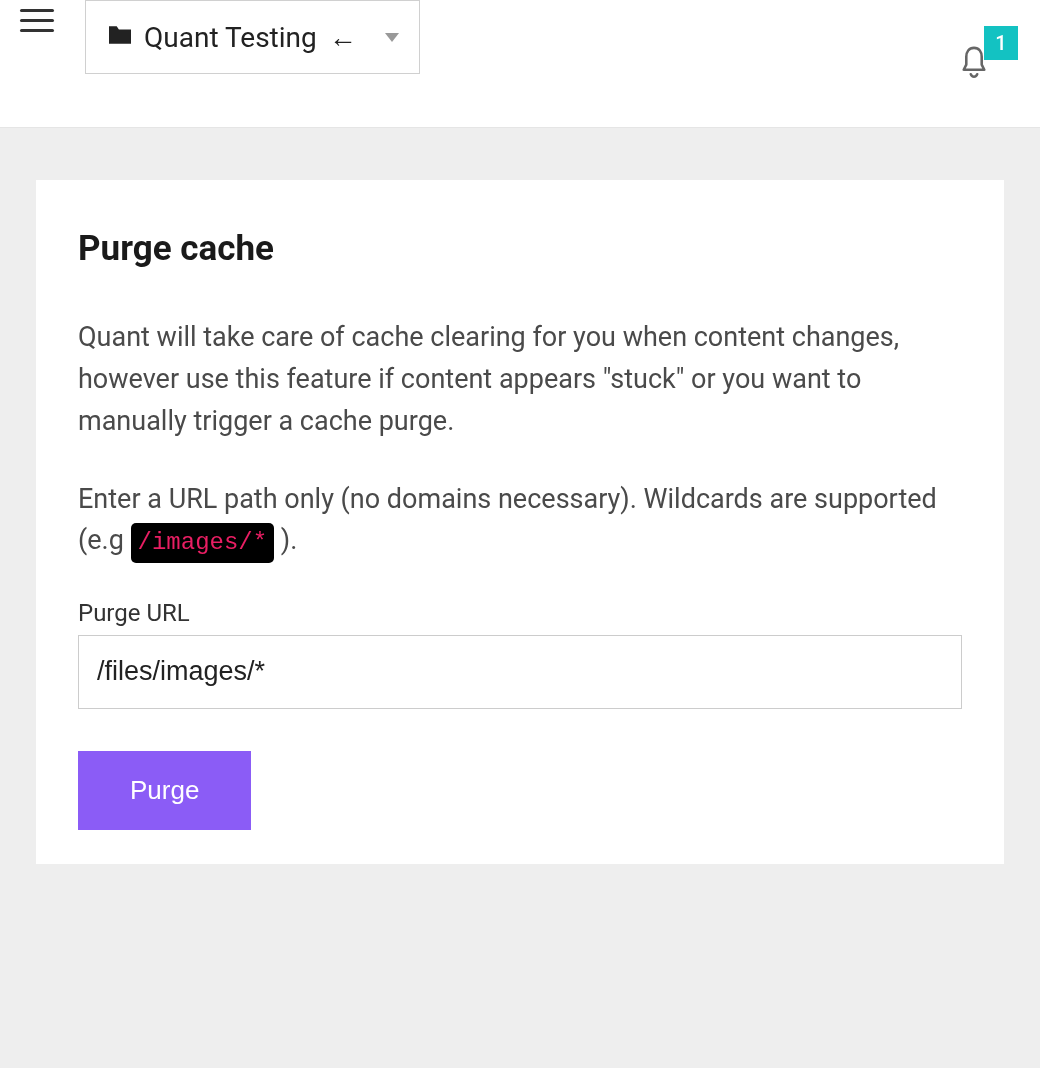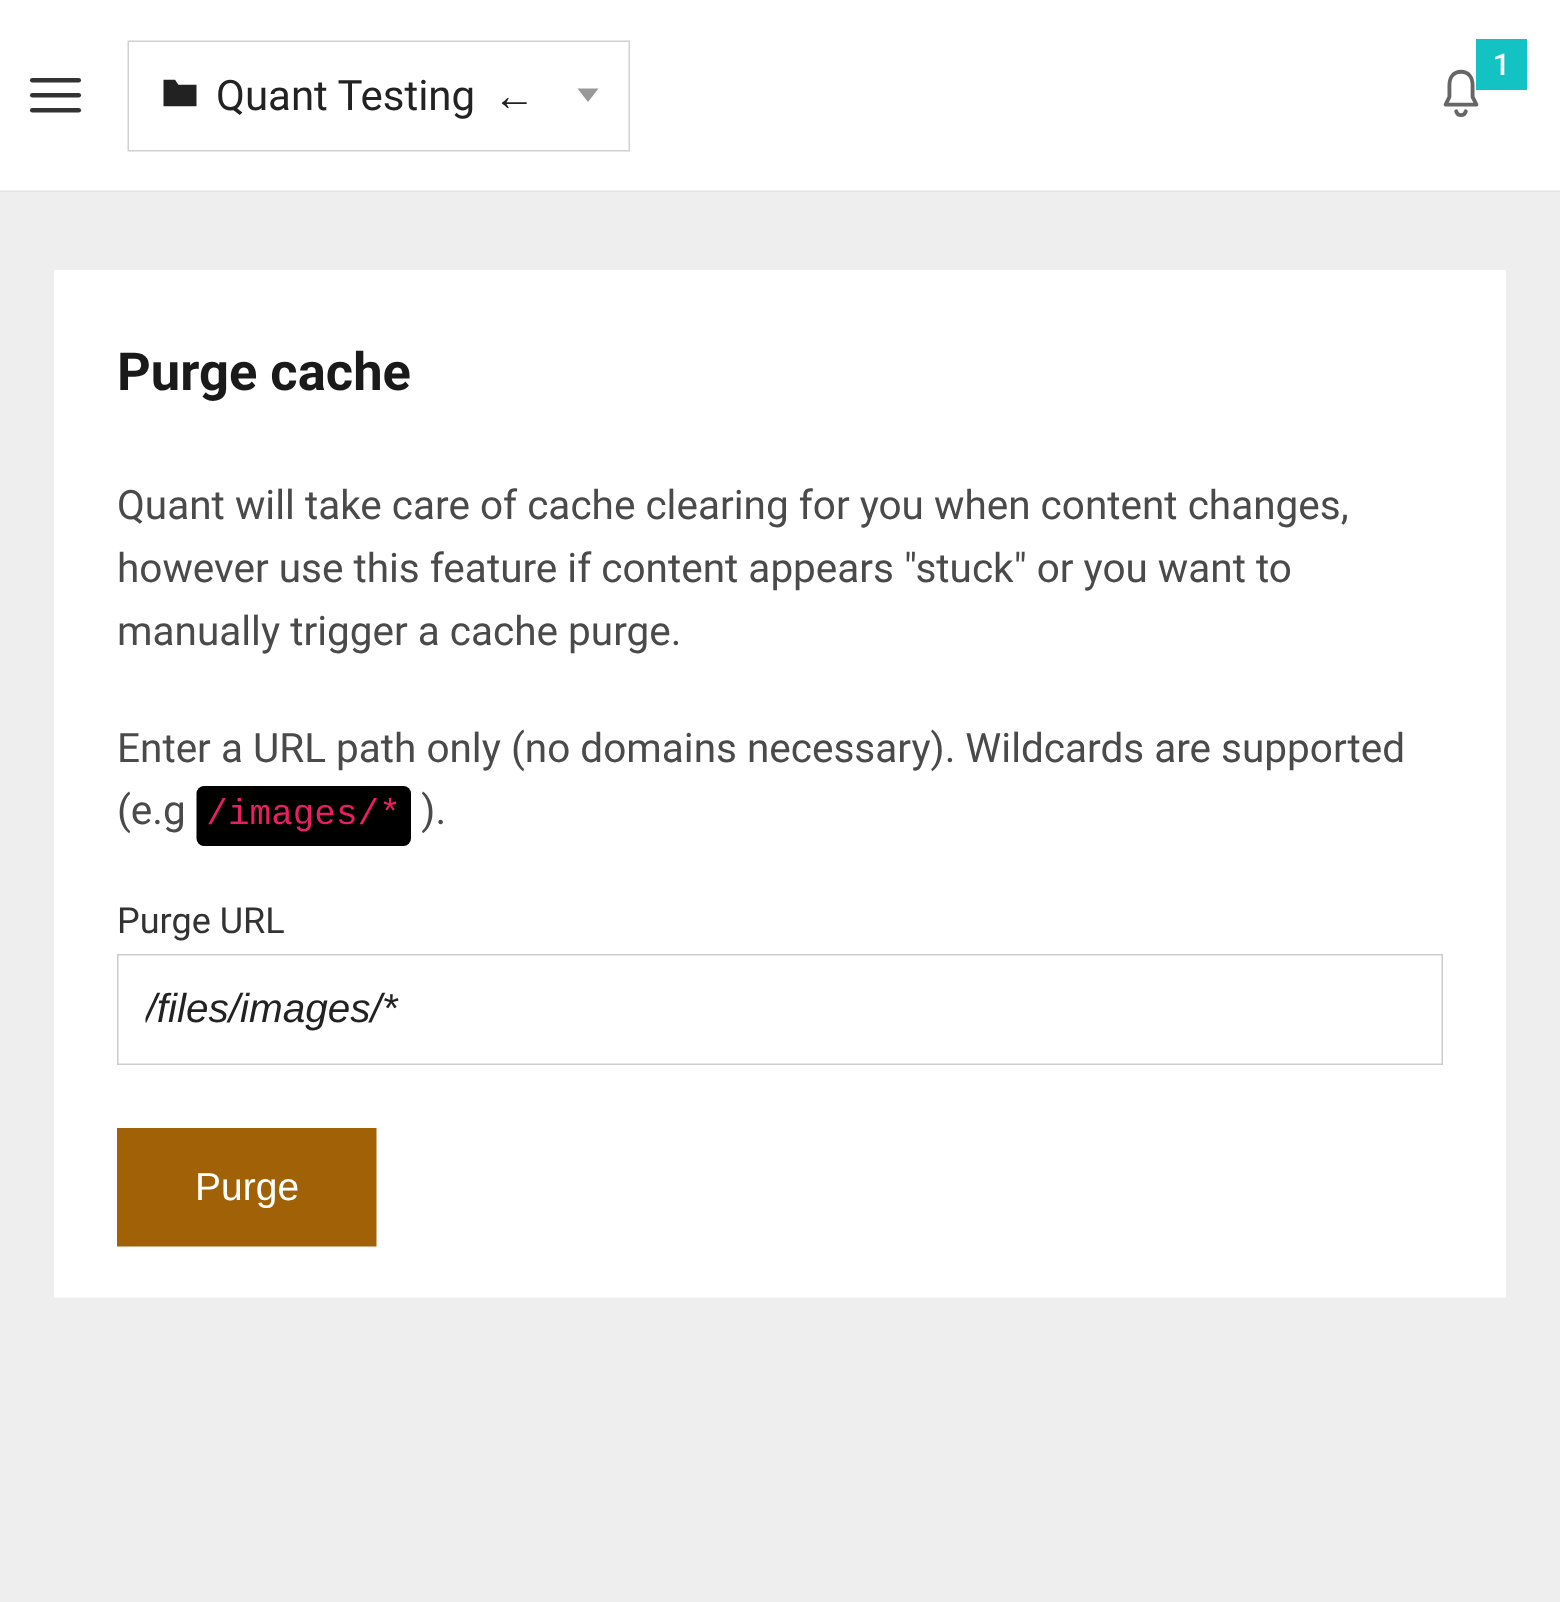--- a/index.html
+++ b/index.html
@@ -9,21 +9,20 @@
     }
     body {
       font-family: -apple-system, BlinkMacSystemFont, "Segoe UI", Roboto, Helvetica, Arial, sans-serif;
       background: #ffffff;
       width: 1040px;
       height: 1068px;
       overflow: hidden;
     }
     .header {
       display: flex;
-      align-items: center;
       height: 128px;
       padding: 0 20px;
       background: #ffffff;
       border-bottom: 1px solid #e5e5e5;
       position: relative;
     }
     .hamburger {
       display: flex;
       flex-direction: column;
       justify-content: center;
@@ -143,25 +142,24 @@
       margin-top: 12px;
     }
     .text-input {
       width: 100%;
       height: 74px;
       border: 1px solid #ccc;
       padding: 0 18px;
       font-size: 27px;
       color: #222;
       outline: none;
-      font-style: italic;
     }
     .purge-button {
       margin-top: 42px;
-      background: #a16207;
+      background: #8b5cf6;
       color: #ffffff;
       border: none;
       font-size: 26px;
       font-weight: 400;
       padding: 24px 52px;
       cursor: pointer;
     }
   </style>
 </head>
 <body>

